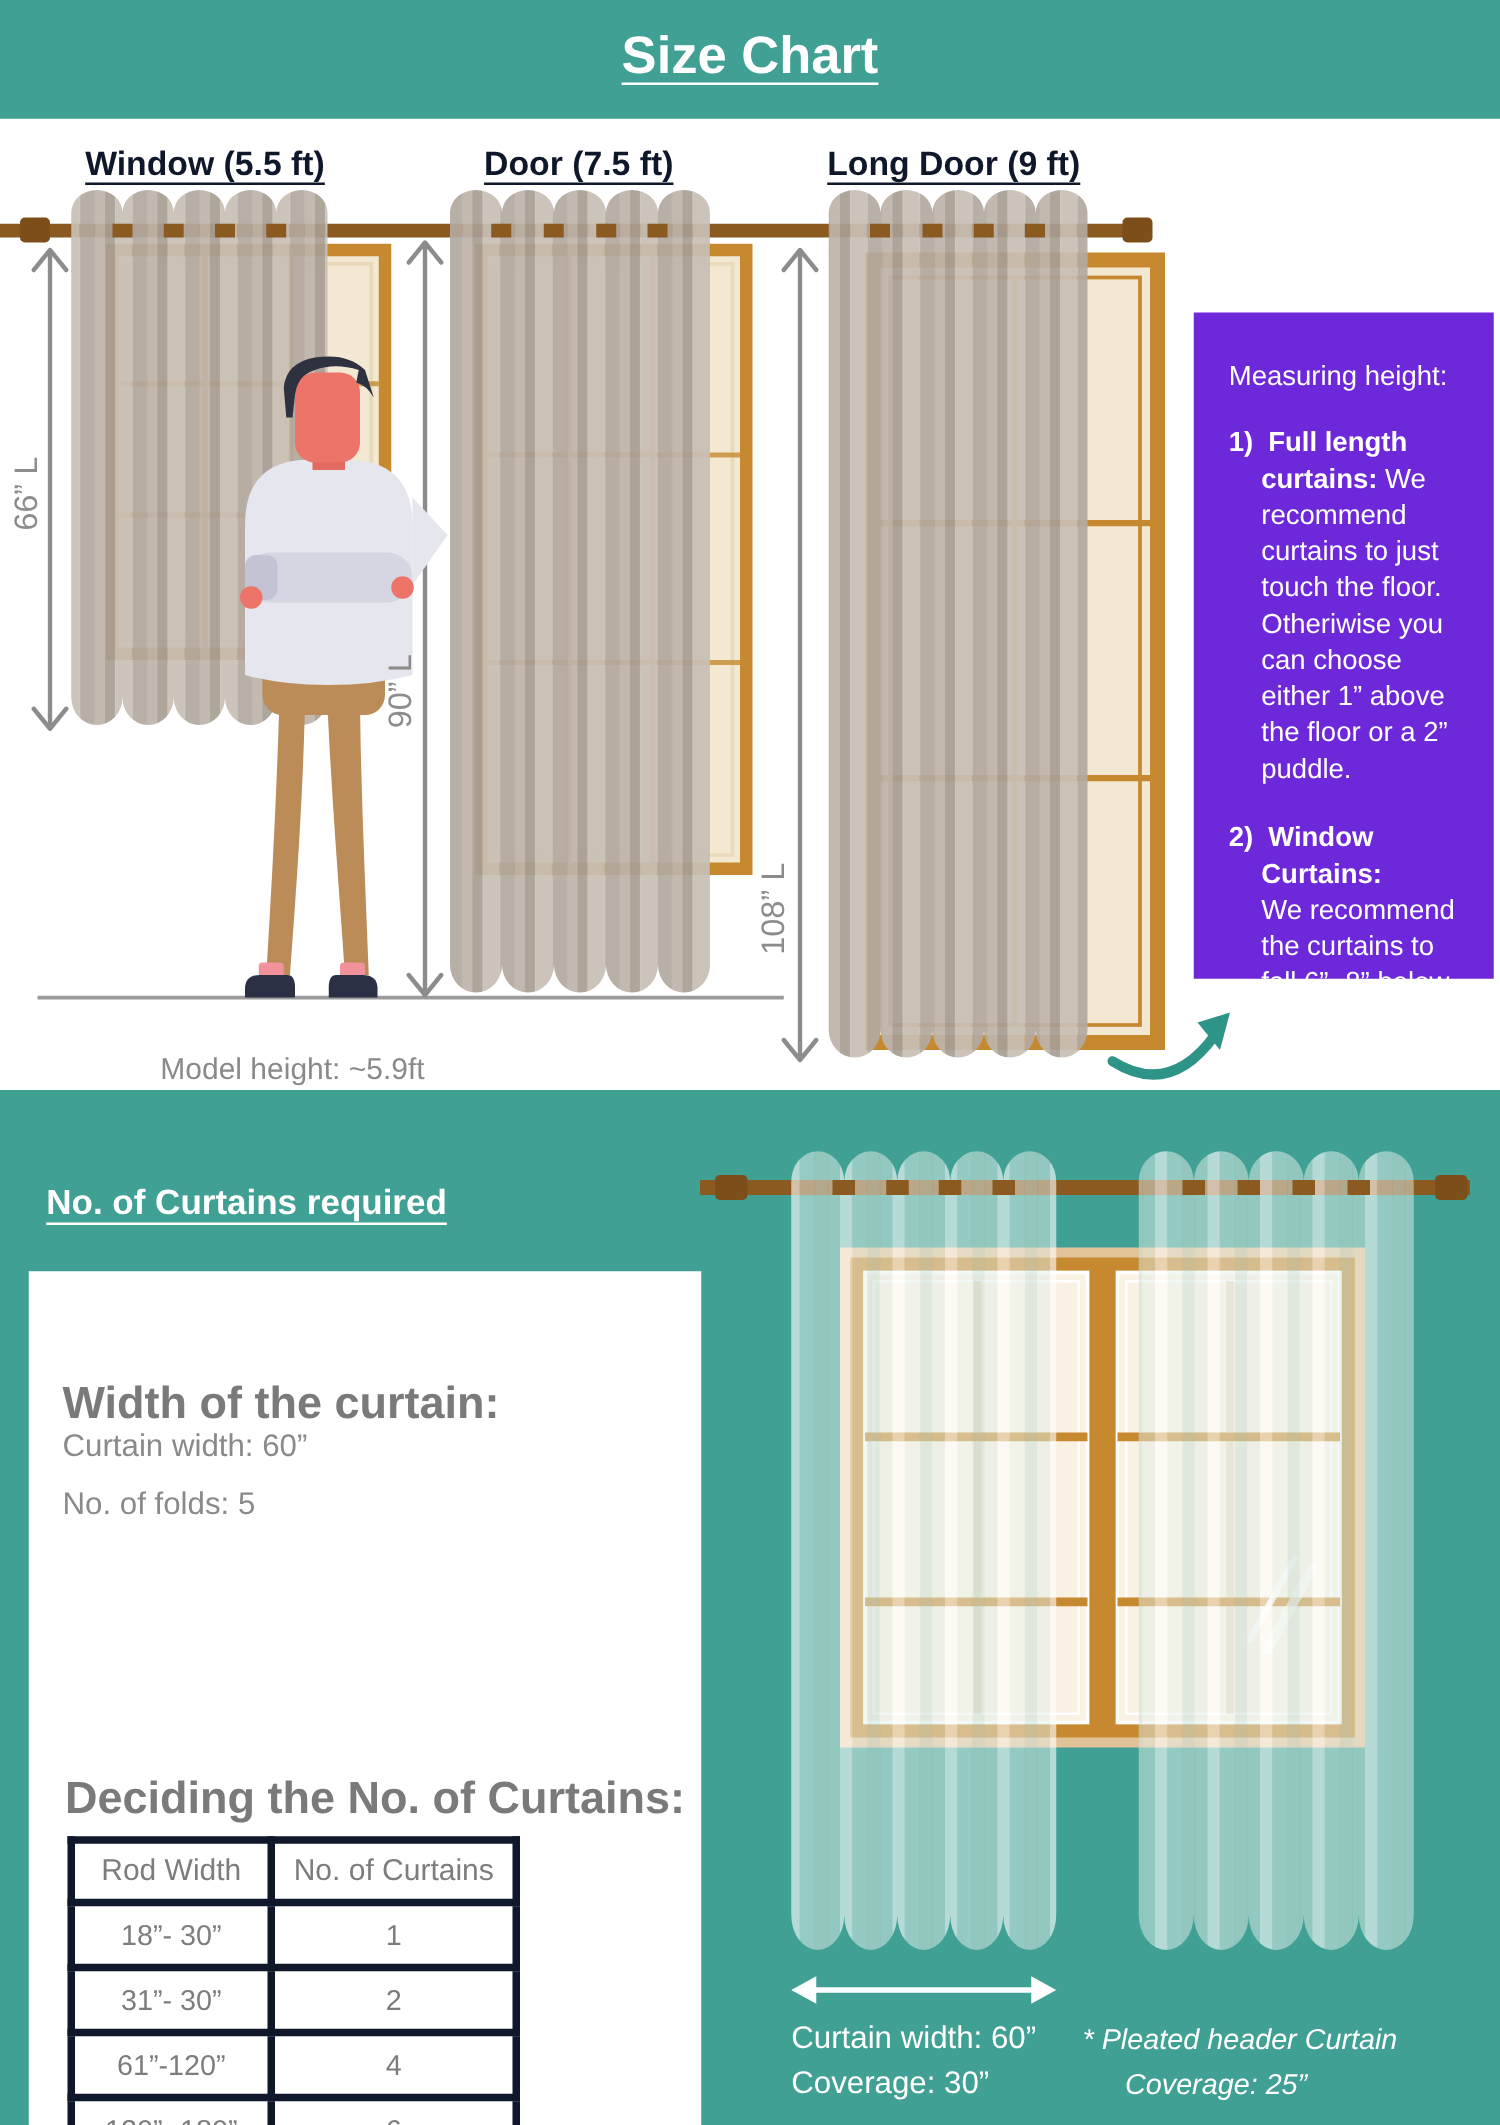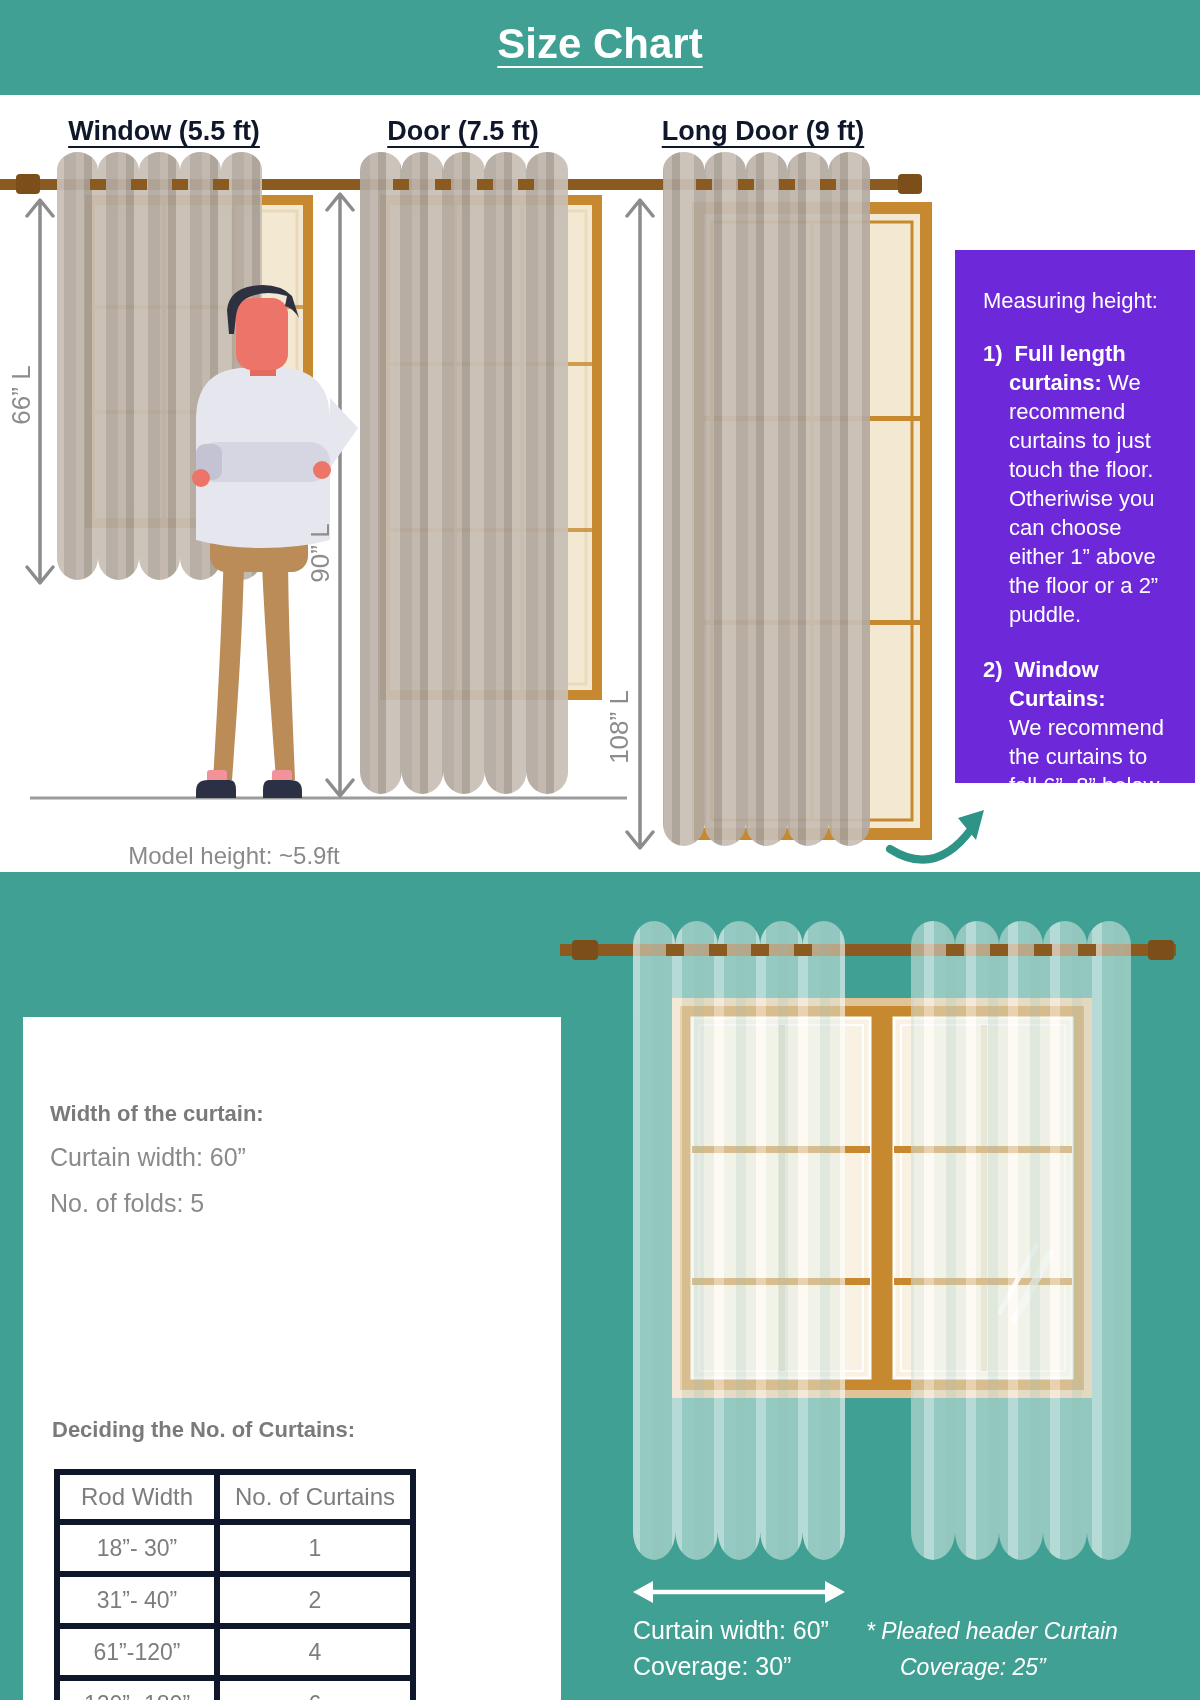--- a/index.html
+++ b/index.html
@@ -21,21 +21,21 @@
   .infobox .ih{margin-bottom:24px;}
   .info-item{padding-left:26px;text-indent:-26px;margin-bottom:26px;}
   .info-item .num{margin-right:12px;font-weight:bold;}
   .info-item b{font-weight:bold;}
   .blk{display:block;text-indent:0;}
   
   .bsec{left:0;top:872px;width:1200px;height:828px;background:#40a094;}
   .bhead{left:37px;top:946px;color:#ffffff;font-size:28px;font-weight:bold;
          text-decoration:underline;text-decoration-thickness:2px;text-underline-offset:7px;white-space:nowrap;}
   .card{left:23px;top:1017px;width:538px;height:683px;background:#ffffff;}
-  .card .bold{color:#7a7a7a;font-weight:bold;font-size:22px;}
+  .card .bold{color:#7a7a7a;font-weight:bold;font-size:36px;}
   .card .reg{color:#8a8a8a;font-size:25px;}
   .cw-h{left:27px;top:84px;}
   .cl0{left:27px;top:126px;} .cl1{left:27px;top:172px;} .cl2{left:27px;top:218px;}
   .note{left:27px;top:255px;width:478px;line-height:1.35;}
   .th-h{left:29px;top:400px;}
   table.ctable{position:absolute;left:31px;top:452px;border-collapse:collapse;color:#7d7d7d;font-size:23px;}
   table.ctable th, table.ctable td{border:6px solid #0f172a;text-align:center;font-weight:normal;}
   table.ctable th{width:152px;height:42px;font-size:24px;}
   table.ctable th + th{width:188px;}
   table.ctable td{height:44px;}
@@ -168,20 +168,21 @@
       <span class="num">1)</span><b>Full length curtains:</b>
       <span>We recommend curtains to just touch the floor. Otheriwise you can choose either 1” above the floor or a 2” puddle.</span>
     </div>
     <div class="info-item">
       <span class="num">2)</span><b>Window Curtains:</b>
       <span class="blk">We recommend the curtains to fall 6”- 8” below the window sill.</span>
     </div>
   </div>
 
   <div class="abs bsec"></div>
+  <div class="abs bhead">No. of Curtains required</div>
 
   <svg class="abs" style="left:0;top:872px" width="1200" height="828" viewBox="0 872 1200 828">
     <defs>
       <pattern id="patSheer" patternUnits="userSpaceOnUse" width="42" height="10">
         <rect x="0" y="0" width="10" height="10" fill="#ffffff" fill-opacity="0.62"></rect>
         <rect x="10" y="0" width="12" height="10" fill="#eaf3ef" fill-opacity="0.50"></rect>
         <rect x="22" y="0" width="10" height="10" fill="#cfe2db" fill-opacity="0.58"></rect>
         <rect x="32" y="0" width="10" height="10" fill="#e4efe9" fill-opacity="0.50"></rect>
       </pattern>
     </defs>
@@ -243,21 +244,21 @@
       <tbody>
           <tr>
         <th>Rod Width</th>
         <th>No. of Curtains</th>
       </tr>
       <tr>
         <td>18”- 30”</td>
         <td>1</td>
       </tr>
       <tr>
-        <td>31”- 40”</td>
+        <td>31”- 30”</td>
         <td>2</td>
       </tr>
       <tr>
         <td>61”-120”</td>
         <td>4</td>
       </tr>
       <tr>
         <td>120”- 180”</td>
         <td>6</td>
       </tr>

